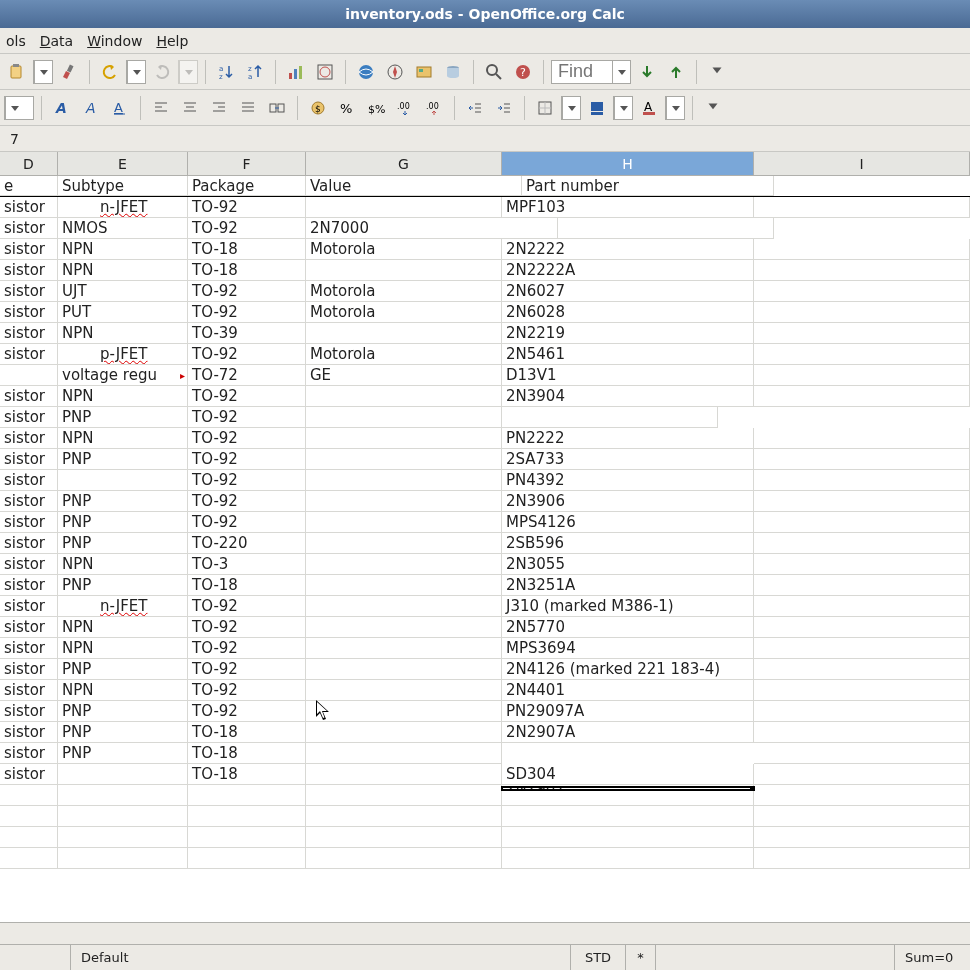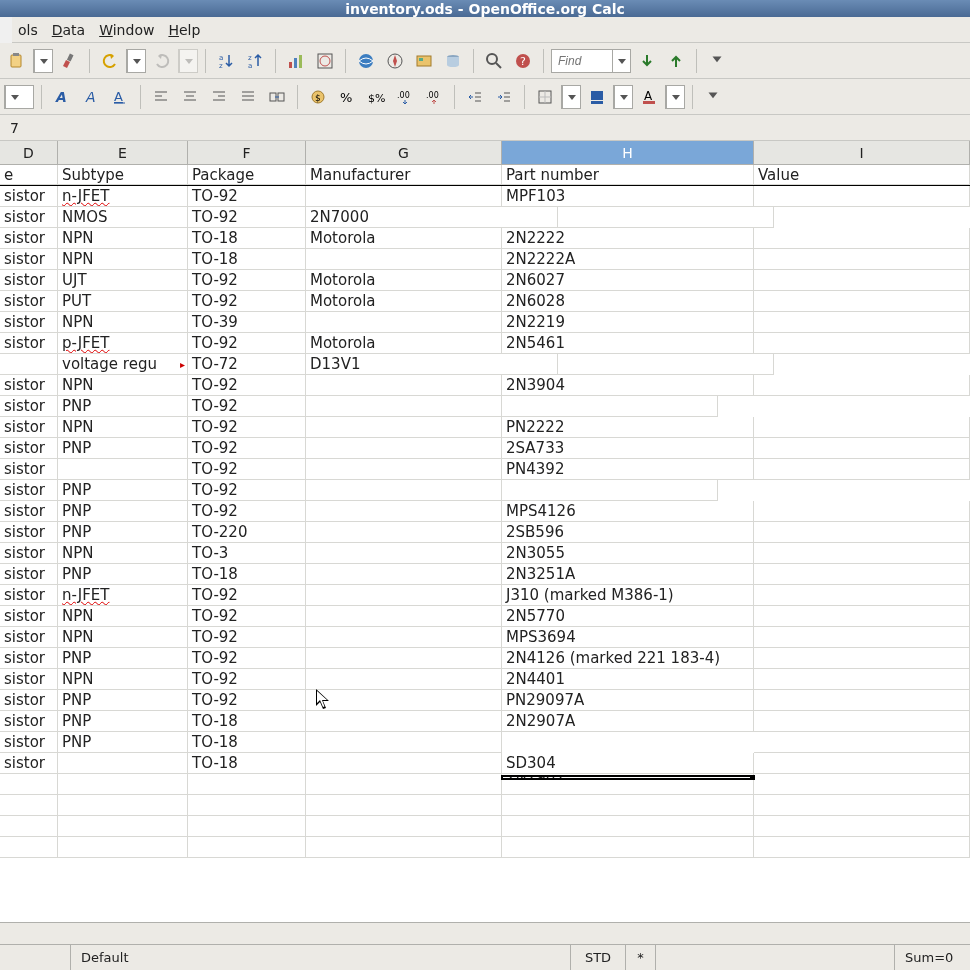--- a/index.html
+++ b/index.html
@@ -1,54 +1,54 @@
 <!DOCTYPE html>
 <html><head>
 <meta charset="utf-8">
 <style>
   * { box-sizing: border-box; margin: 0; padding: 0; }
   html, body { width: 970px; height: 970px; font-family: "DejaVu Sans", Arial, sans-serif; background: #f0f0f0; overflow: hidden; }
   body { display: flex; flex-direction: column; font-size: 13px; color: #222; }
 
   
-  .titlebar { height: 17px; background: linear-gradient(#6a8cb5, #4a6a94); display: flex; align-items: center; justify-content: center; color: #fff; font-size: 14px; font-weight: bold; }
-
-  
-  .menubar { height: 26px; background: #eceae5; display: flex; align-items: center; padding: 0 6px; gap: 14px; border-bottom: 1px solid #c8c8c4; margin-left: 12px; }
+  .titlebar { height: 28px; background: linear-gradient(#6a8cb5, #4a6a94); display: flex; align-items: center; justify-content: center; color: #fff; font-size: 14px; font-weight: bold; }
+
+  
+  .menubar { height: 26px; background: #eceae5; display: flex; align-items: center; padding: 0 6px; gap: 14px; border-bottom: 1px solid #c8c8c4; }
   .menubar span { cursor: default; font-size: 14px; }
   .menubar span u { text-decoration: underline; }
 
   
   .toolbar { height: 36px; background: #eceae5; display: flex; align-items: center; padding: 2px 4px; gap: 3px; border-bottom: 1px solid #c8c8c4; }
   .toolbar .sep { width: 1px; height: 24px; background: #bfbfba; margin: 0 4px; }
   .tbtn { width: 26px; height: 26px; display: flex; align-items: center; justify-content: center; border: 1px solid transparent; border-radius: 2px; cursor: default; }
   .tbtn svg { width: 18px; height: 18px; }
   .findbox { display: flex; align-items: center; border: 1px solid #a8a8a4; background: #fff; height: 24px; }
-  .findbox input { border: none; outline: none; font-size: 12px; padding: 0 6px; width: 60px; background: transparent; color: #0f172a; font-style: italic; }
+  .findbox input { border: none; outline: none; font-size: 18px; padding: 0 6px; width: 60px; background: transparent; color: #0f172a; }
   .findbox .dd { width: 18px; height: 22px; border-left: 1px solid #a8a8a4; display:flex; align-items:center; justify-content:center; }
   .combo { display:flex; align-items:center; border:1px solid #a8a8a4; background:#fff; height:24px; }
   .combo .dd { width:18px; height:22px; border-left:1px solid #a8a8a4; display:flex; align-items:center; justify-content:center; }
 
   
   .formulabar { height: 26px; background: #eceae5; display: flex; align-items: center; padding: 0 4px; border-bottom: 1px solid #c8c8c4; font-size: 14px; }
   .formulabar .cellcontent { padding-left: 6px; }
 
   
   .sheet { flex: 1; display: flex; flex-direction: column; background: #fff; overflow: hidden; position: relative; }
   .colheaders { display: flex; height: 24px; background: #e6e6e2; border-bottom: 1px solid #b0b0ac; font-size: 14px; }
   .colhdr { border-right: 1px solid #b0b0ac; display: flex; align-items: center; justify-content: center; background: #e6e6e2; color: #222; cursor: default; position: relative; }
   .colhdr.selected { background: #7aa7d8; color: #fff; }
   .databody { flex: 1; overflow: hidden; }
   .datarow { display: flex; height: 21px; }
   .datarow.headerrow { font-weight: normal; border-bottom: 1.5px solid #000; }
   .cell { border-right: 1px solid #d8d8d4; border-bottom: 1px solid #d8d8d4; padding: 1px 4px; font-size: 15px; overflow: hidden; white-space: nowrap; display: flex; align-items: center; position: relative; }
   .activecell { outline: 2px solid #000; outline-offset: -1px; z-index: 2; margin-top: 44px; }
   .activecell::after { content:''; position:absolute; right:-3px; bottom:-3px; width:6px; height:6px; background:#000; }
   .overflow-marker::after { content:'▸'; position:absolute; right:2px; font-size:10px; color:#c00; }
-  .spellwave { text-decoration: underline wavy #d00; text-decoration-thickness: 1px; }
+  .spellwave { text-decoration: underline wavy #d00; text-decoration-thickness: 1px; margin-left: 38px; }
 
   
   .tabstrip { height: 22px; background: #eceae5; border-top: 1px solid #b0b0ac; display:flex; align-items:center; }
 
   
   .statusbar { height: 26px; background: #eceae5; border-top: 1px solid #b0b0ac; display: flex; align-items: flex-start; font-size: 13px; }
   .statusbar .seg { border-left: 1px solid #b0b0ac; height: 100%; display:flex; align-items:center; padding: 0 10px; }
   .statusbar .seg:first-child { border-left:none; }
 
   
@@ -384,23 +384,22 @@
     <div class="colhdr cF">F</div>
     <div class="colhdr cG">G</div>
     <div class="colhdr cH selected">H</div>
     <div class="colhdr cI">I</div>
   </div>
   <div class="databody" id="databody">
       <div class="datarow headerrow">
         <div class="cell cD">e</div>
         <div class="cell cE">Subtype</div>
         <div class="cell cF">Package</div>
-        <div class="cell cG">Manufacturer</div>
+        <div class="cell cI">Value</div>
         <div class="cell cH">Part number</div>
-        <div class="cell cI">Value</div>
       </div>
       <div class="datarow">
         <div class="cell cD">sistor</div>
         <div class="cell cE">
           <span class="spellwave">n-JFET</span>
         </div>
         <div class="cell cF">TO-92</div>
         <div class="cell cG"></div>
         <div class="cell cH">MPF103</div>
         <div class="cell cI"></div>
@@ -459,20 +458,21 @@
         </div>
         <div class="cell cF">TO-92</div>
         <div class="cell cG">Motorola</div>
         <div class="cell cH">2N5461</div>
         <div class="cell cI"></div>
       </div>
       <div class="datarow">
         <div class="cell cD"></div>
         <div class="cell cE overflow-marker">voltage regu</div>
         <div class="cell cF">TO-72</div>
+        <div class="cell cG">GE</div>
         <div class="cell cH">D13V1</div>
         <div class="cell cI"></div>
       </div>
       <div class="datarow">
         <div class="cell cD">sistor</div>
         <div class="cell cE">NPN</div>
         <div class="cell cF">TO-92</div>
         <div class="cell cG"></div>
         <div class="cell cH">2N3904</div>
         <div class="cell cI"></div>
@@ -506,20 +506,21 @@
         <div class="cell cF">TO-92</div>
         <div class="cell cG"></div>
         <div class="cell cH">PN4392</div>
         <div class="cell cI"></div>
       </div>
       <div class="datarow">
         <div class="cell cD">sistor</div>
         <div class="cell cE">PNP</div>
         <div class="cell cF">TO-92</div>
         <div class="cell cG"></div>
+        <div class="cell cH">2N3906</div>
         <div class="cell cI"></div>
       </div>
       <div class="datarow">
         <div class="cell cD">sistor</div>
         <div class="cell cE">PNP</div>
         <div class="cell cF">TO-92</div>
         <div class="cell cG"></div>
         <div class="cell cH">MPS4126</div>
         <div class="cell cI"></div>
       </div>

